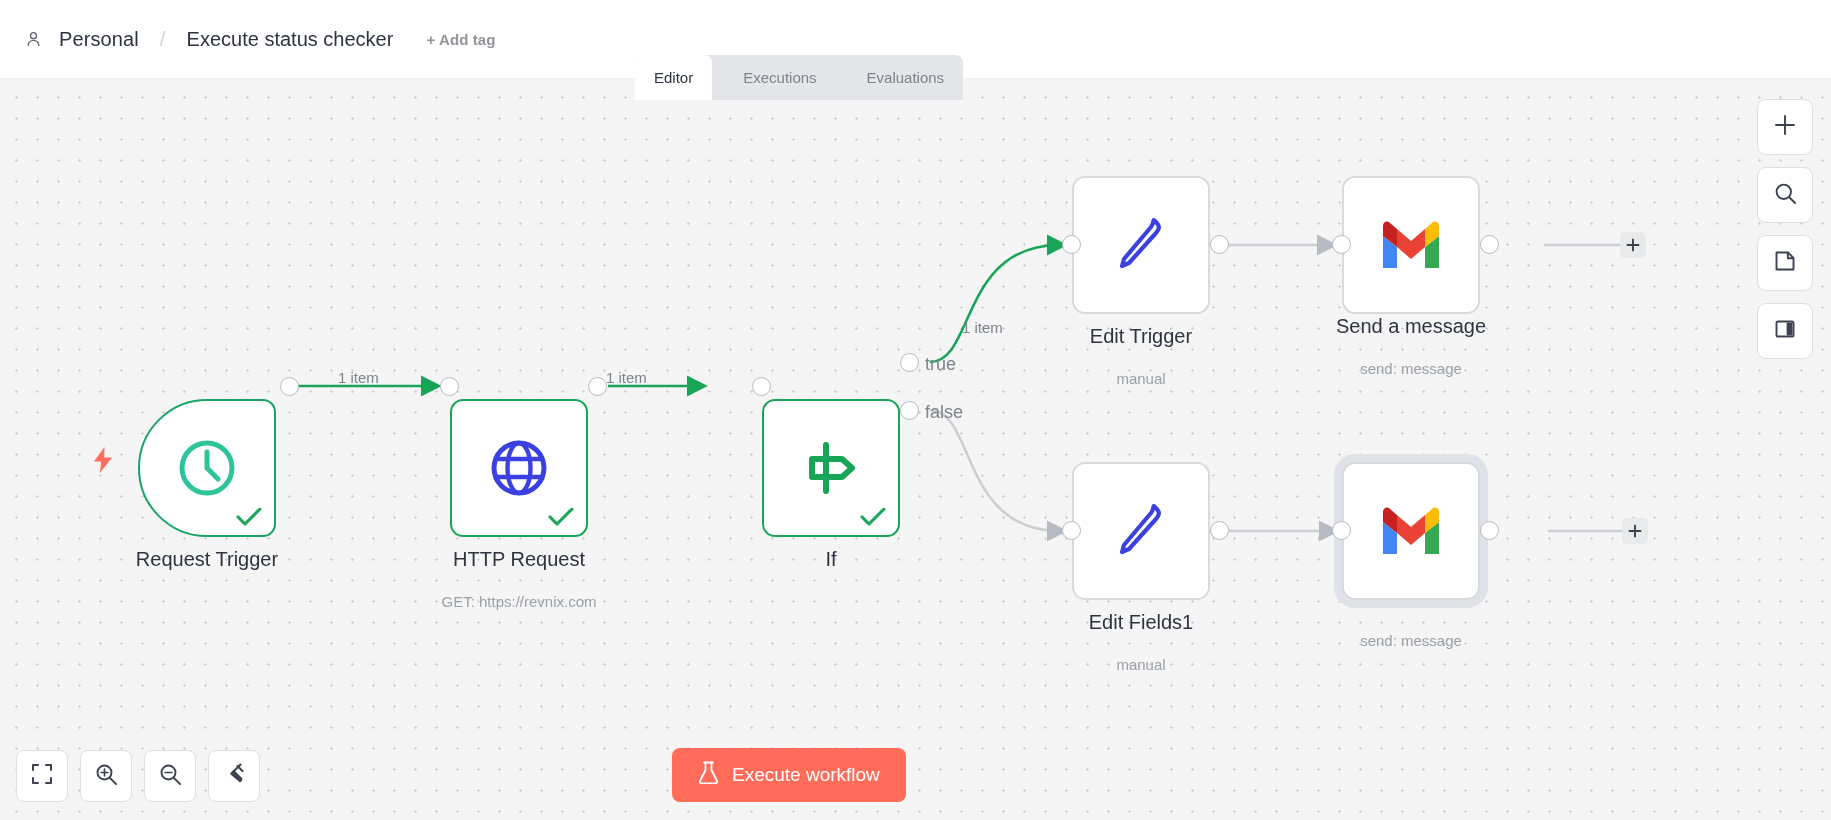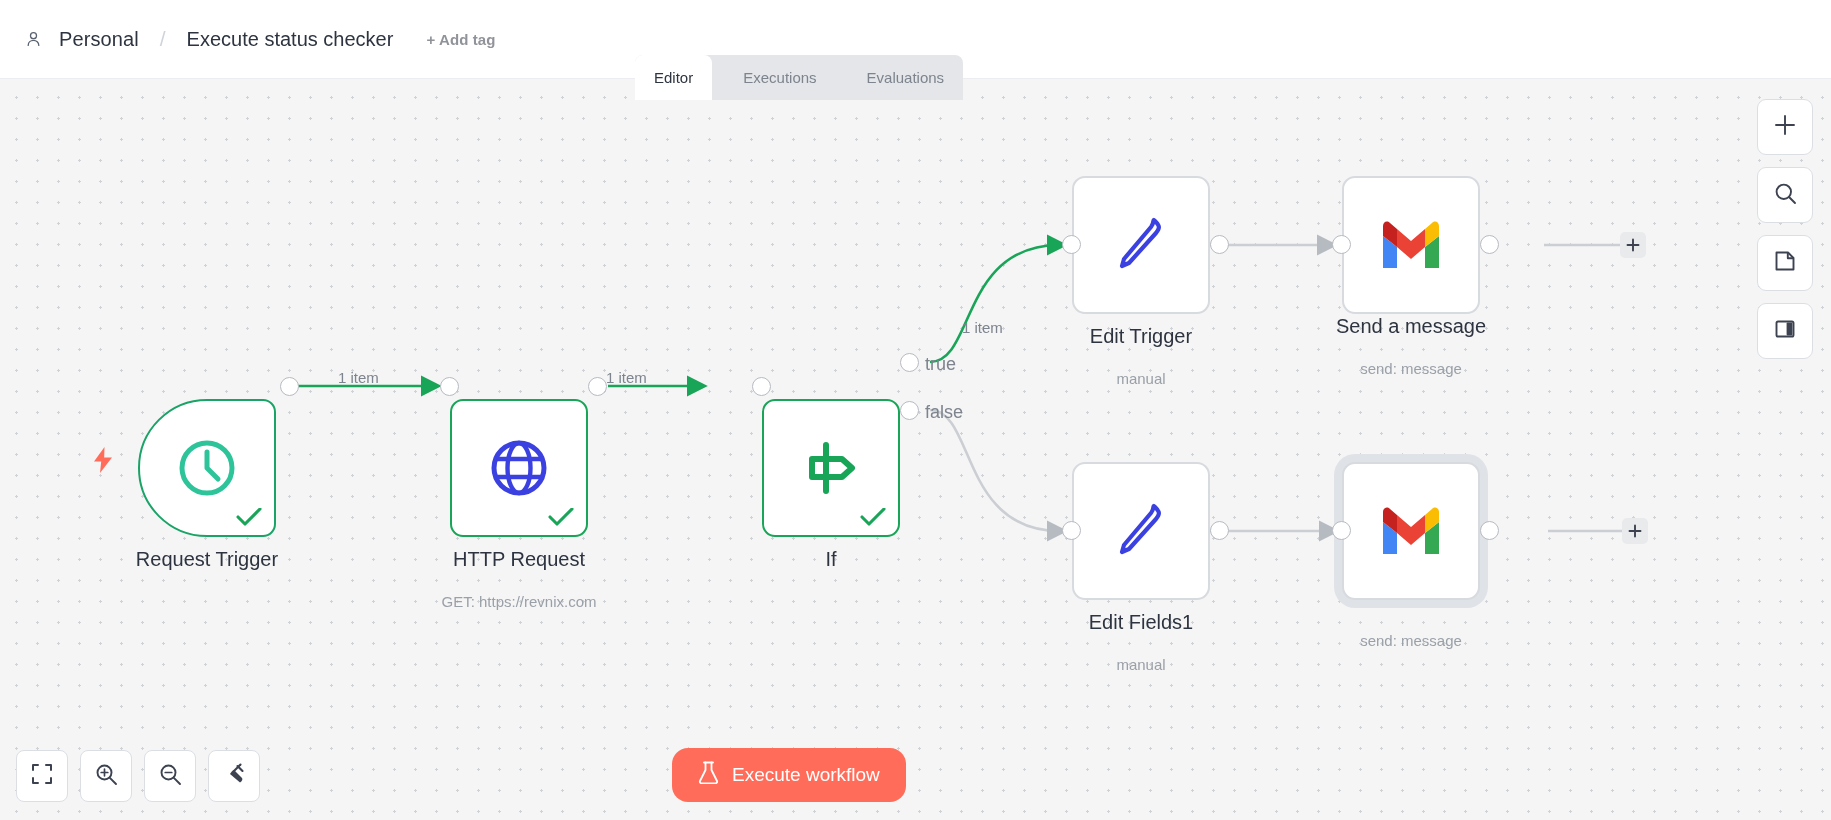--- a/index.html
+++ b/index.html
@@ -136,21 +136,21 @@
   .tool-btn {
     width: 52px; height: 52px; background: #ffffff;
     border: 1px solid #dbdfe4; border-radius: 8px;
     display: flex; align-items: center; justify-content: center; cursor: pointer;
   }
 
   
   .execute-btn {
     position: absolute; left: 672px; bottom: 18px;
     background: #ff6d5a; color: #ffffff;
-    border: none; border-radius: 16px;
+    border: none; border-radius: 8px;
     height: 54px; padding: 0 26px;
     display: flex; align-items: center; gap: 13px;
     font-size: 19px; font-family: inherit; cursor: pointer; z-index: 30; margin-top: 24px;
   }
 
   
   .right-toolbar {
     position: absolute; right: 18px; top: 20px;
     display: flex; flex-direction: column; gap: 12px; z-index: 30;
   }

